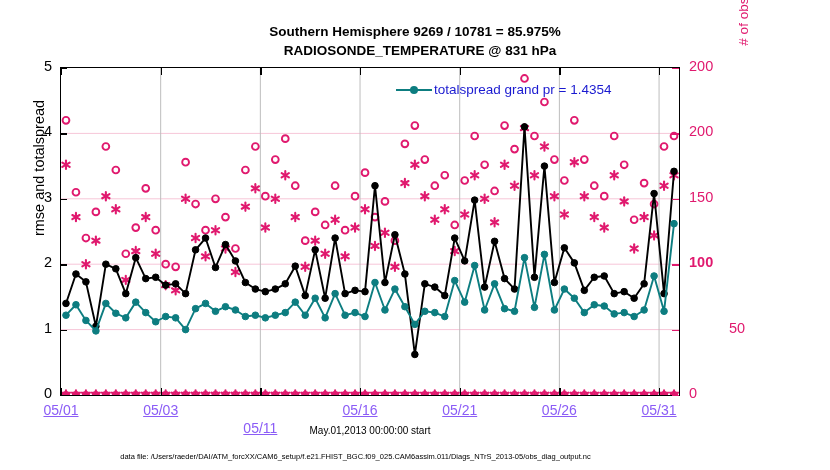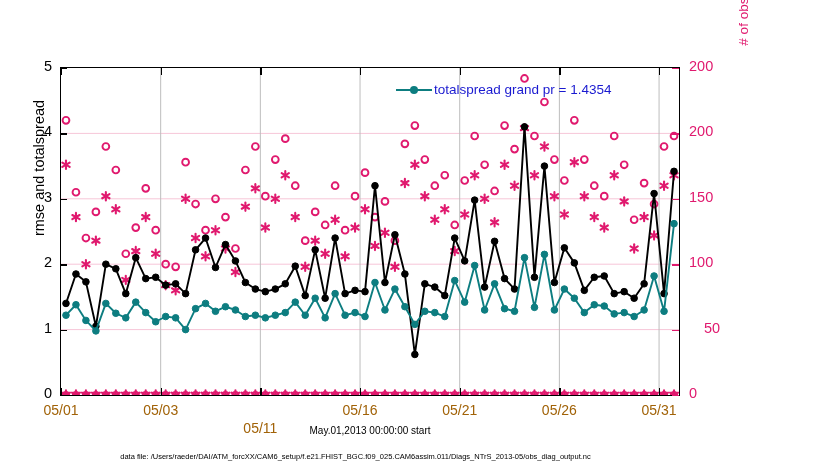--- a/index.html
+++ b/index.html
@@ -27,21 +27,21 @@
   .lbl-left{
     position:absolute;text-align:right;font-size:14.5px;color:#000;
     width:40px;
   }
   .lbl-right{
     position:absolute;text-align:left;font-size:14.5px;color:#e0196e;
     width:46px;
   }
   .tickmark{position:absolute;background:#000;}
   .xlbl{
-    position:absolute;text-align:center;font-size:14px;color:#a16207;width:70px;
+    position:absolute;text-align:center;font-size:14px;color:#8b5cf6;width:70px;text-decoration:underline;
   }
 
   #ylabel-left{
     position:absolute;left:-126px;top:160px;width:330px;text-align:center;
     font-size:14.5px;color:#000;transform:rotate(-90deg);
     transform-origin:center center;white-space:nowrap;
   }
   #ylabel-right{
     position:absolute;left:736px;top:105px;width:330px;text-align:center;
     font-size:13.5px;color:#e0196e;transform:rotate(-90deg);
@@ -71,20 +71,24 @@
   .leg-dot{
     position:absolute;left:14px;top:3px;width:8px;height:8px;border-radius:50%;
   }
   .leg-text{white-space:nowrap;}
 </style>
 </head>
 <body>
 
 <div id="root">
 
+  <div class="title-block">
+    <span class="title-line l1">Southern Hemisphere 9269 / 10781 = 85.975%</span>
+    <span class="title-line l2">RADIOSONDE_TEMPERATURE @ 831 hPa</span>
+  </div>
 
   <div id="plot">
     <svg id="svgchart" width="618" height="327">
         <line x1="0" y1="261.6" x2="618" y2="261.6" stroke="#f7c6d8" stroke-width="1"></line>
         <line x1="0" y1="196.2" x2="618" y2="196.2" stroke="#f7c6d8" stroke-width="1"></line>
         <line x1="0" y1="130.8" x2="618" y2="130.8" stroke="#f7c6d8" stroke-width="1"></line>
         <line x1="0" y1="65.39999999999998" x2="618" y2="65.39999999999998" stroke="#f7c6d8" stroke-width="1"></line>
         <line x1="99.6774193548387" y1="0" x2="99.6774193548387" y2="327" stroke="#bdbdbd" stroke-width="1"></line>
         <line x1="199.3548387096774" y1="0" x2="199.3548387096774" y2="327" stroke="#bdbdbd" stroke-width="1"></line>
         <line x1="299.03225806451616" y1="0" x2="299.03225806451616" y2="327" stroke="#bdbdbd" stroke-width="1"></line>
@@ -972,23 +976,23 @@
       <div class="lbl-left" style="left: 12px; top: 254.2px;">2</div>
       <div class="tickmark" style="left: 60px; top: 264.2px; width: 7px; height: 1.4px;"></div>
       <div class="lbl-left" style="left: 12px; top: 188.8px;">3</div>
       <div class="tickmark" style="left: 60px; top: 198.8px; width: 7px; height: 1.4px;"></div>
       <div class="lbl-left" style="left: 12px; top: 123.4px;">4</div>
       <div class="tickmark" style="left: 60px; top: 133.4px; width: 7px; height: 1.4px;"></div>
       <div class="lbl-left" style="left: 12px; top: 58px;">5</div>
       <div class="tickmark" style="left: 60px; top: 68px; width: 7px; height: 1.4px;"></div>
       <div class="lbl-right" style="left: 689px; top: 385px;">0</div>
       <div class="tickmark" style="left: 672px; top: 395px; width: 7px; height: 1.4px; background: rgb(224, 25, 110);"></div>
-      <div class="lbl-right" style="left: 689px; top: 319.6px; text-align: center;">50</div>
+      <div class="lbl-right" style="left: 729px; top: 319.6px;">50</div>
       <div class="tickmark" style="left: 672px; top: 329.6px; width: 7px; height: 1.4px; background: rgb(224, 25, 110);"></div>
-      <div class="lbl-right" style="left: 689px; top: 254.2px;">100</div>
+      <div class="lbl-right" style="left: 689px; top: 254.2px; font-weight: bold;">100</div>
       <div class="tickmark" style="left: 672px; top: 264.2px; width: 7px; height: 1.4px; background: rgb(224, 25, 110);"></div>
       <div class="lbl-right" style="left: 689px; top: 188.8px;">150</div>
       <div class="tickmark" style="left: 672px; top: 198.8px; width: 7px; height: 1.4px; background: rgb(224, 25, 110);"></div>
       <div class="lbl-right" style="left: 689px; top: 123.4px;">200</div>
       <div class="tickmark" style="left: 672px; top: 133.4px; width: 7px; height: 1.4px; background: rgb(224, 25, 110);"></div>
       <div class="lbl-right" style="left: 689px; top: 58px;">200</div>
       <div class="tickmark" style="left: 672px; top: 68px; width: 7px; height: 1.4px; background: rgb(224, 25, 110);"></div>
       <div class="xlbl" style="left: 26px; top: 402px;">05/01</div>
       <div class="tickmark" style="left: 61px; top: 388px; width: 1.4px; height: 7px;"></div>
       <div class="tickmark" style="left: 61px; top: 68px; width: 1.4px; height: 7px;"></div>

